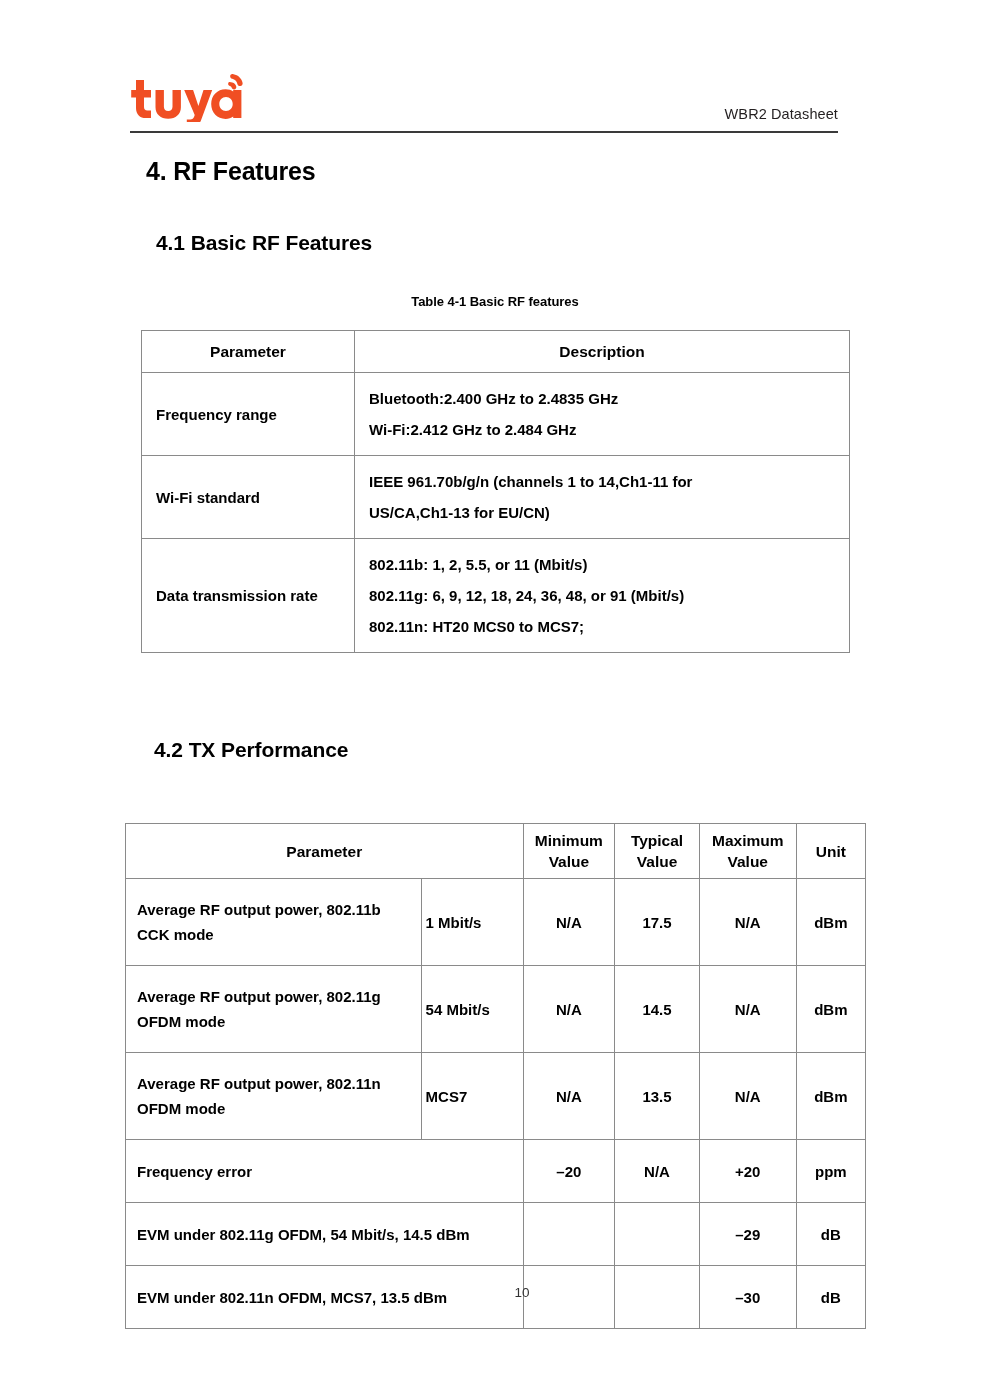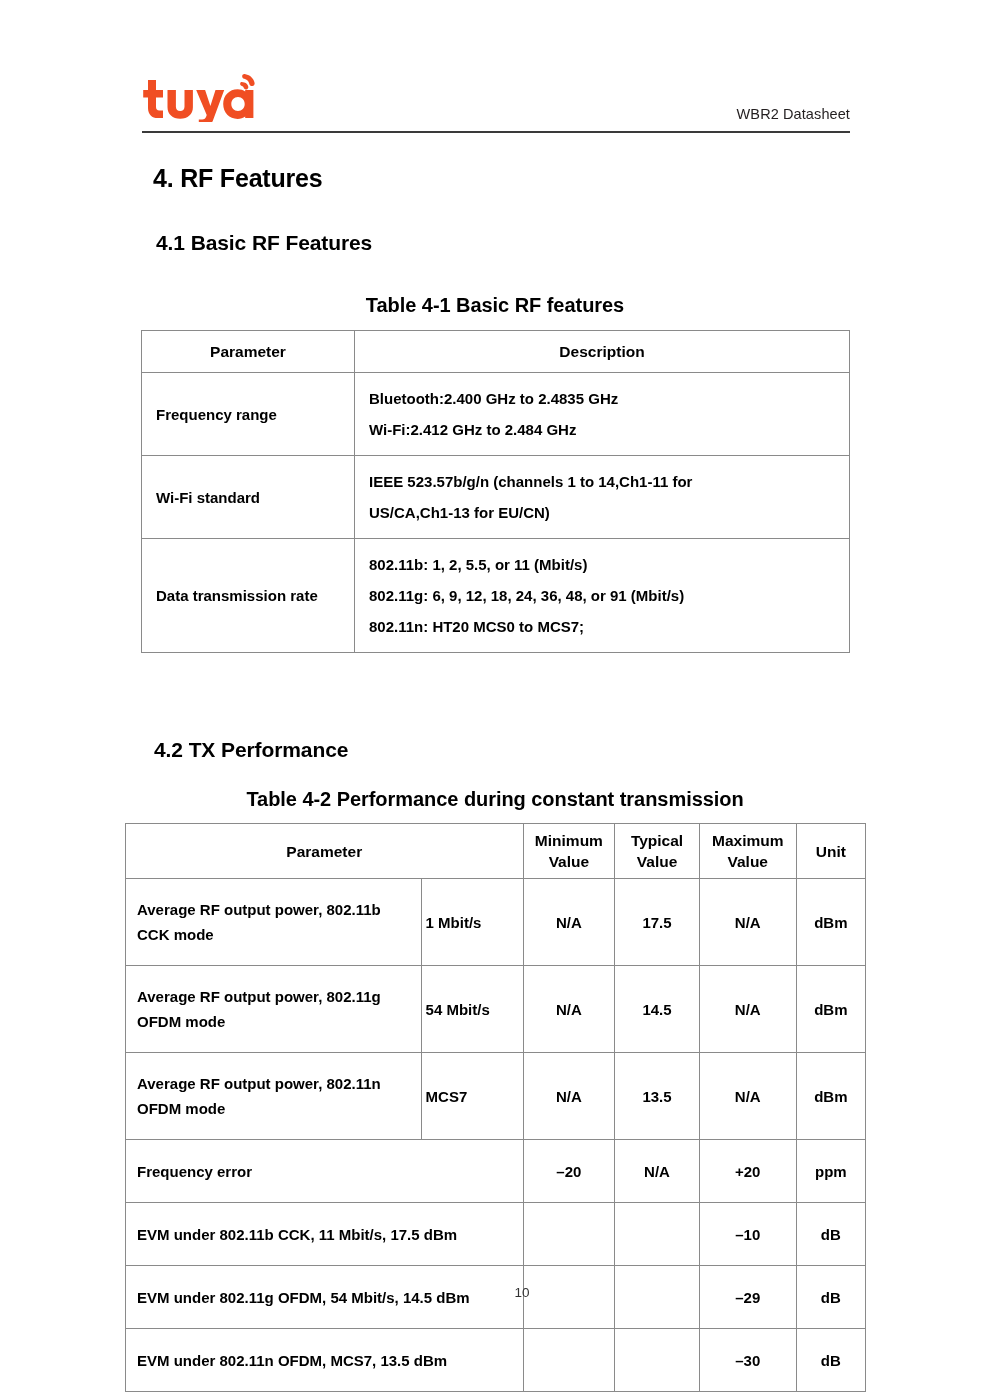--- a/index.html
+++ b/index.html
@@ -19,21 +19,21 @@
   .page {
     position: absolute;
     top: 0; left: 0;
     width: 990px;
     height: 1400px;
   }
 
   
   .header {
     position: absolute;
-    left: 142px;
+    left: 130px;
     top: 66px;
     width: 708px;
     height: 72px;
   }
   .logo {
     position: absolute;
     left: 0;
     top: 6px;
     width: 115px;
     height: 50px;
@@ -56,41 +56,41 @@
     width: 708px;
     height: 0;
     border-top: 2px solid #3a3a3a;
   }
 
   
   h1.sec {
     position: absolute;
     left: 146px;
     top: 157px;
-    margin: 7px;
+    margin: 0;
     font-size: 25px;
     font-weight: bold;
     letter-spacing: -0.2px;
   }
   h2.sec {
     position: absolute;
     margin: 0;
     font-size: 21px;
     font-weight: bold;
     letter-spacing: -0.1px;
   }
   h2.sec-41 { left: 156px; top: 231px; }
   h2.sec-42 { left: 154px; top: 726px; margin-top: 12px; }
 
   .table-caption {
     position: absolute;
     width: 990px;
     left: 0;
     text-align: center;
-    font-size: 20px;
+    font-size: 13px;
     font-weight: bold;
     letter-spacing: -0.05px;
   }
   .cap-41 { top: 294px; }
   .cap-42 { top: 788px; }
 
   
   table {
     position: absolute;
     border-collapse: collapse;
@@ -224,40 +224,39 @@
         <td class="param">Frequency range</td>
         <td class="desc-lines">
           <div class="line">Bluetooth:2.400 GHz to 2.4835 GHz</div>
           <div class="line">Wi-Fi:2.412 GHz to 2.484 GHz</div>
         </td>
       </tr>
 
       <tr>
         <td class="param">Wi-Fi standard</td>
         <td class="desc-lines">
-          <div class="line">IEEE 523.57b/g/n (channels 1 to 14,Ch1-11 for</div>
+          <div class="line">IEEE 961.70b/g/n (channels 1 to 14,Ch1-11 for</div>
           <div class="line">US/CA,Ch1-13 for EU/CN)</div>
         </td>
       </tr>
 
       <tr>
         <td class="param">Data transmission rate</td>
         <td class="desc-lines">
           <div class="line">802.11b: 1, 2, 5.5, or 11 (Mbit/s)</div>
           <div class="line">802.11g: 6, 9, 12, 18, 24, 36, 48, or 91 (Mbit/s)</div>
           <div class="line">802.11n: HT20 MCS0 to MCS7;</div>
         </td>
       </tr>
 
     </tbody>
   </table>
 
   <h2 class="sec sec-42">4.2 TX Performance</h2>
 
-  <div class="table-caption cap-42">Table 4-2 Performance during constant transmission</div>
 
   <table id="table42">
     <colgroup>
       <col style="width:290px">
       <col style="width:100px">
       <col style="width:90px">
       <col style="width:83px">
       <col style="width:95px">
       <col style="width:68px">
     </colgroup>
@@ -316,27 +315,20 @@
       </tr>
 
       <tr>
         <td class="pname" colspan="2">Frequency error</td>
         <td class="ctr">–20</td>
         <td class="ctr">N/A</td>
         <td class="ctr">+20</td>
         <td class="ctr">ppm</td>
       </tr>
 
-      <tr>
-        <td class="pname" colspan="2">EVM under 802.11b CCK, 11 Mbit/s, 17.5 dBm</td>
-        <td class="ctr"></td>
-        <td class="ctr"></td>
-        <td class="ctr">–10</td>
-        <td class="ctr">dB</td>
-      </tr>
 
       <tr>
         <td class="pname" colspan="2">EVM under 802.11g OFDM, 54 Mbit/s, 14.5 dBm</td>
         <td class="ctr"></td>
         <td class="ctr"></td>
         <td class="ctr">–29</td>
         <td class="ctr">dB</td>
       </tr>
 
       <tr>

